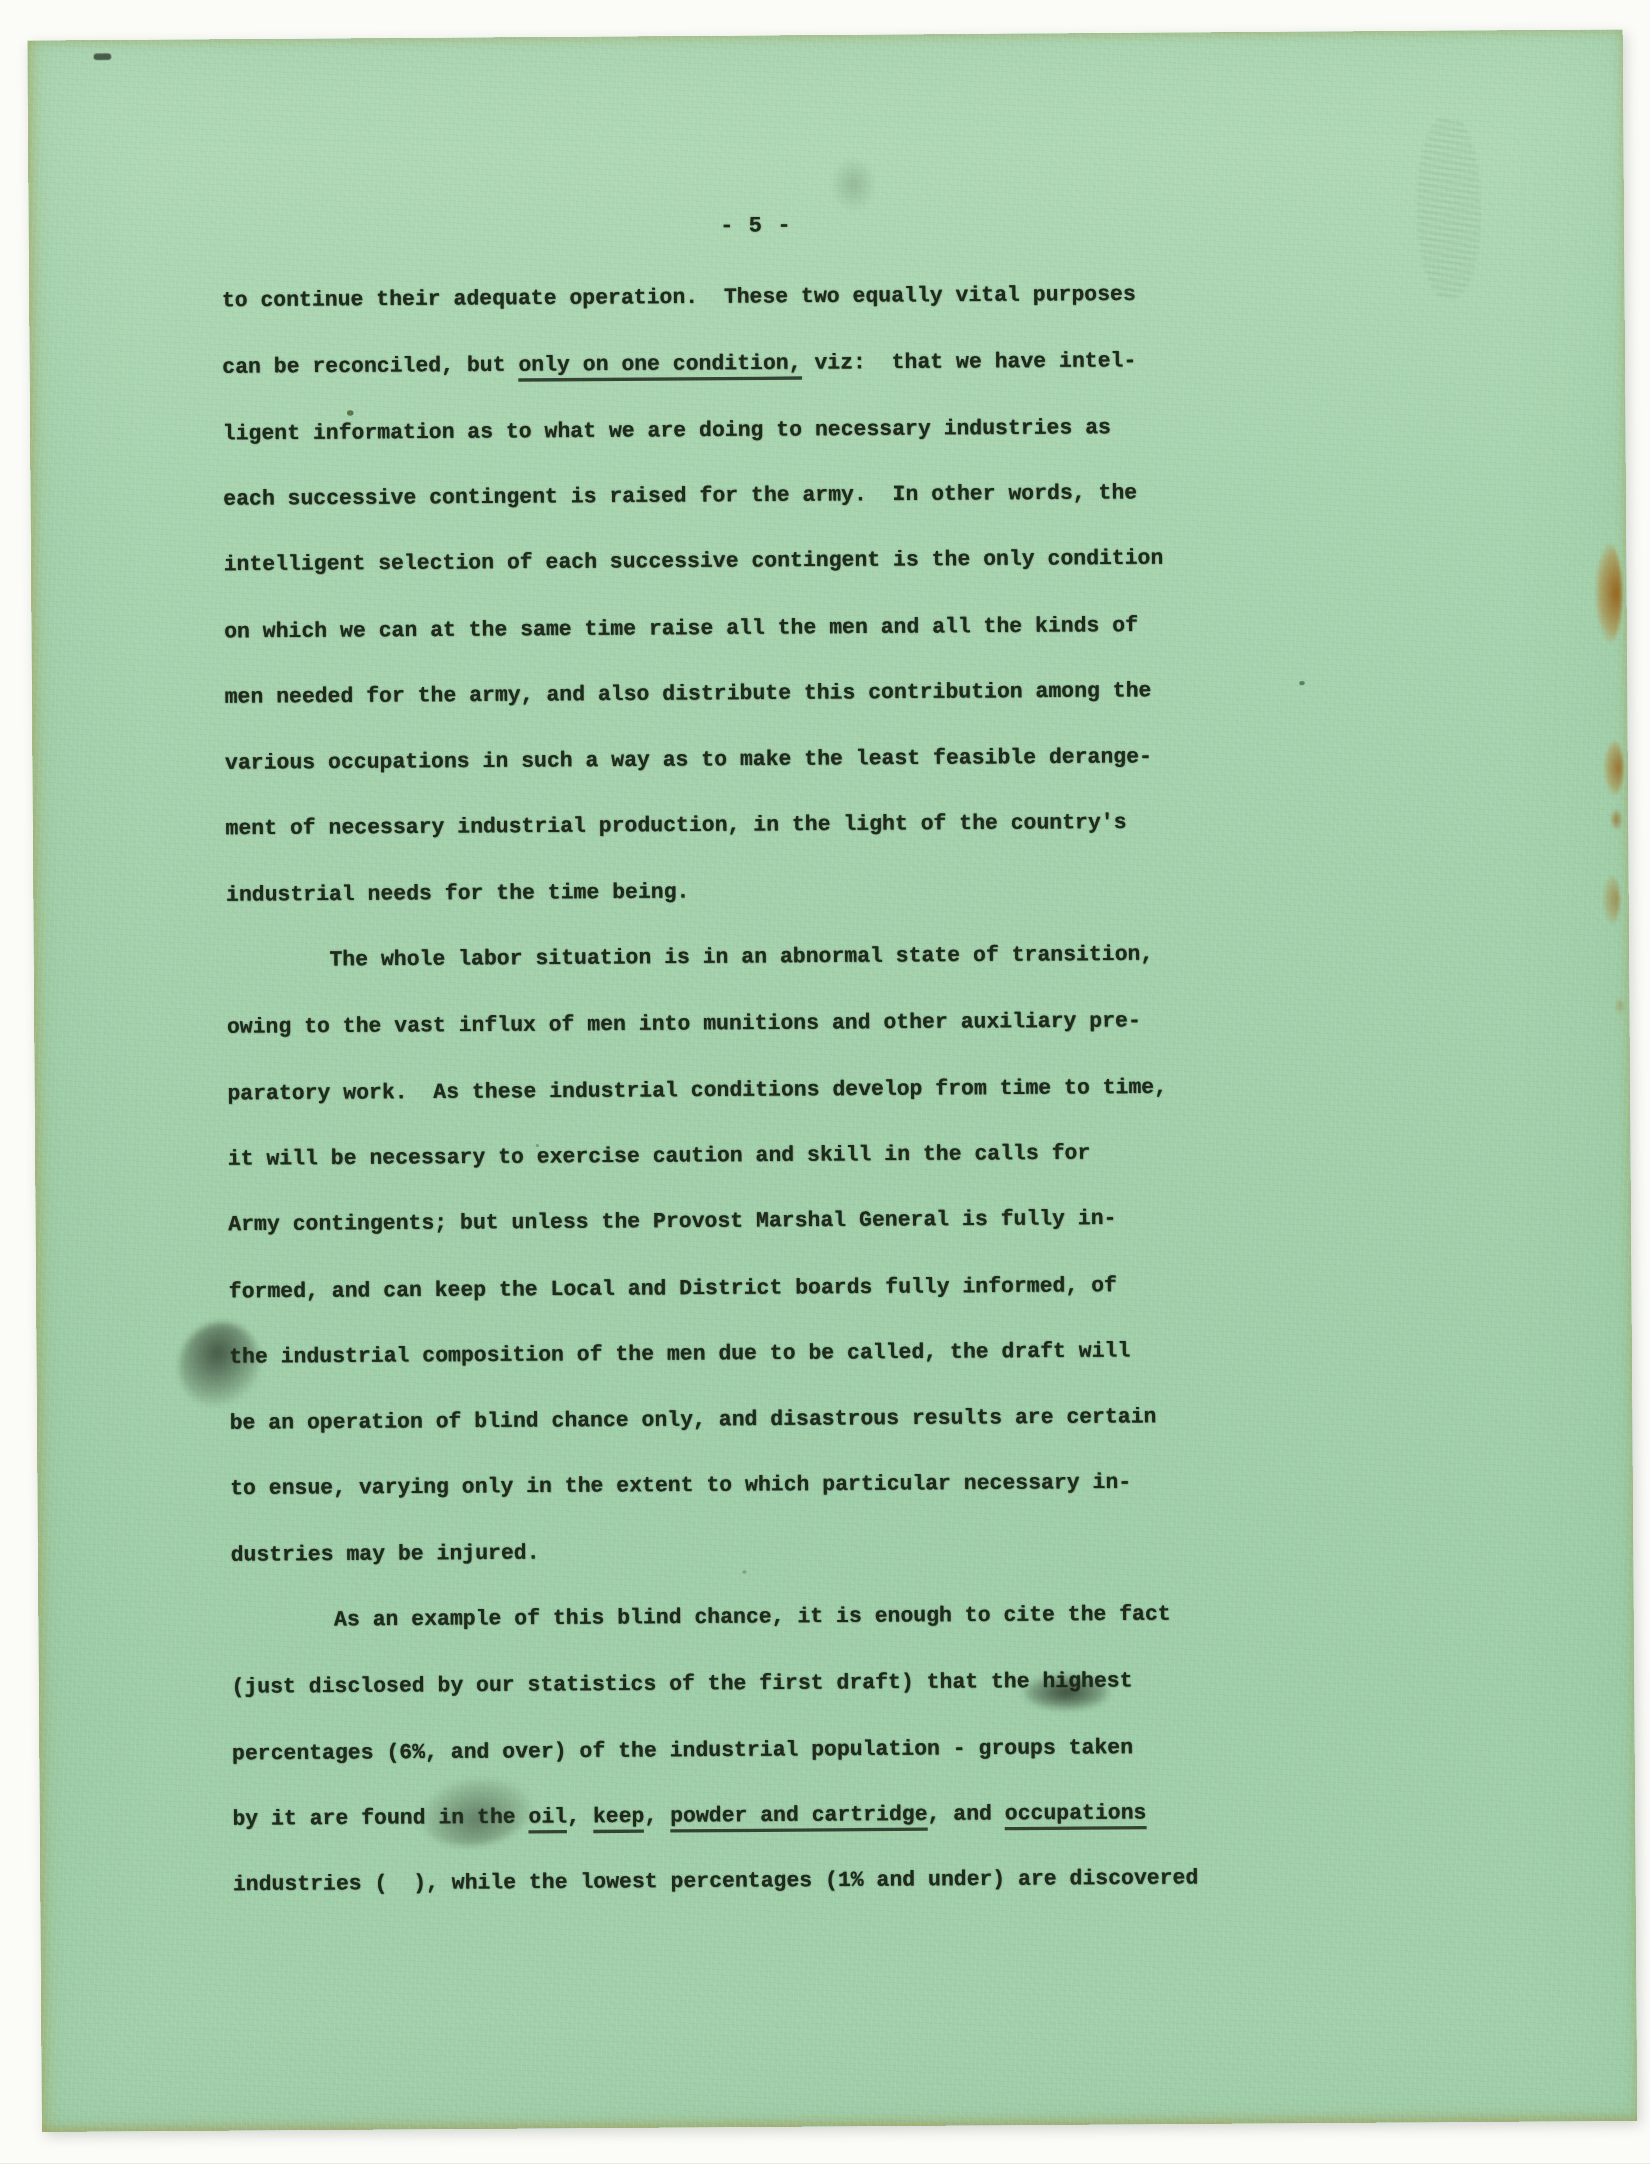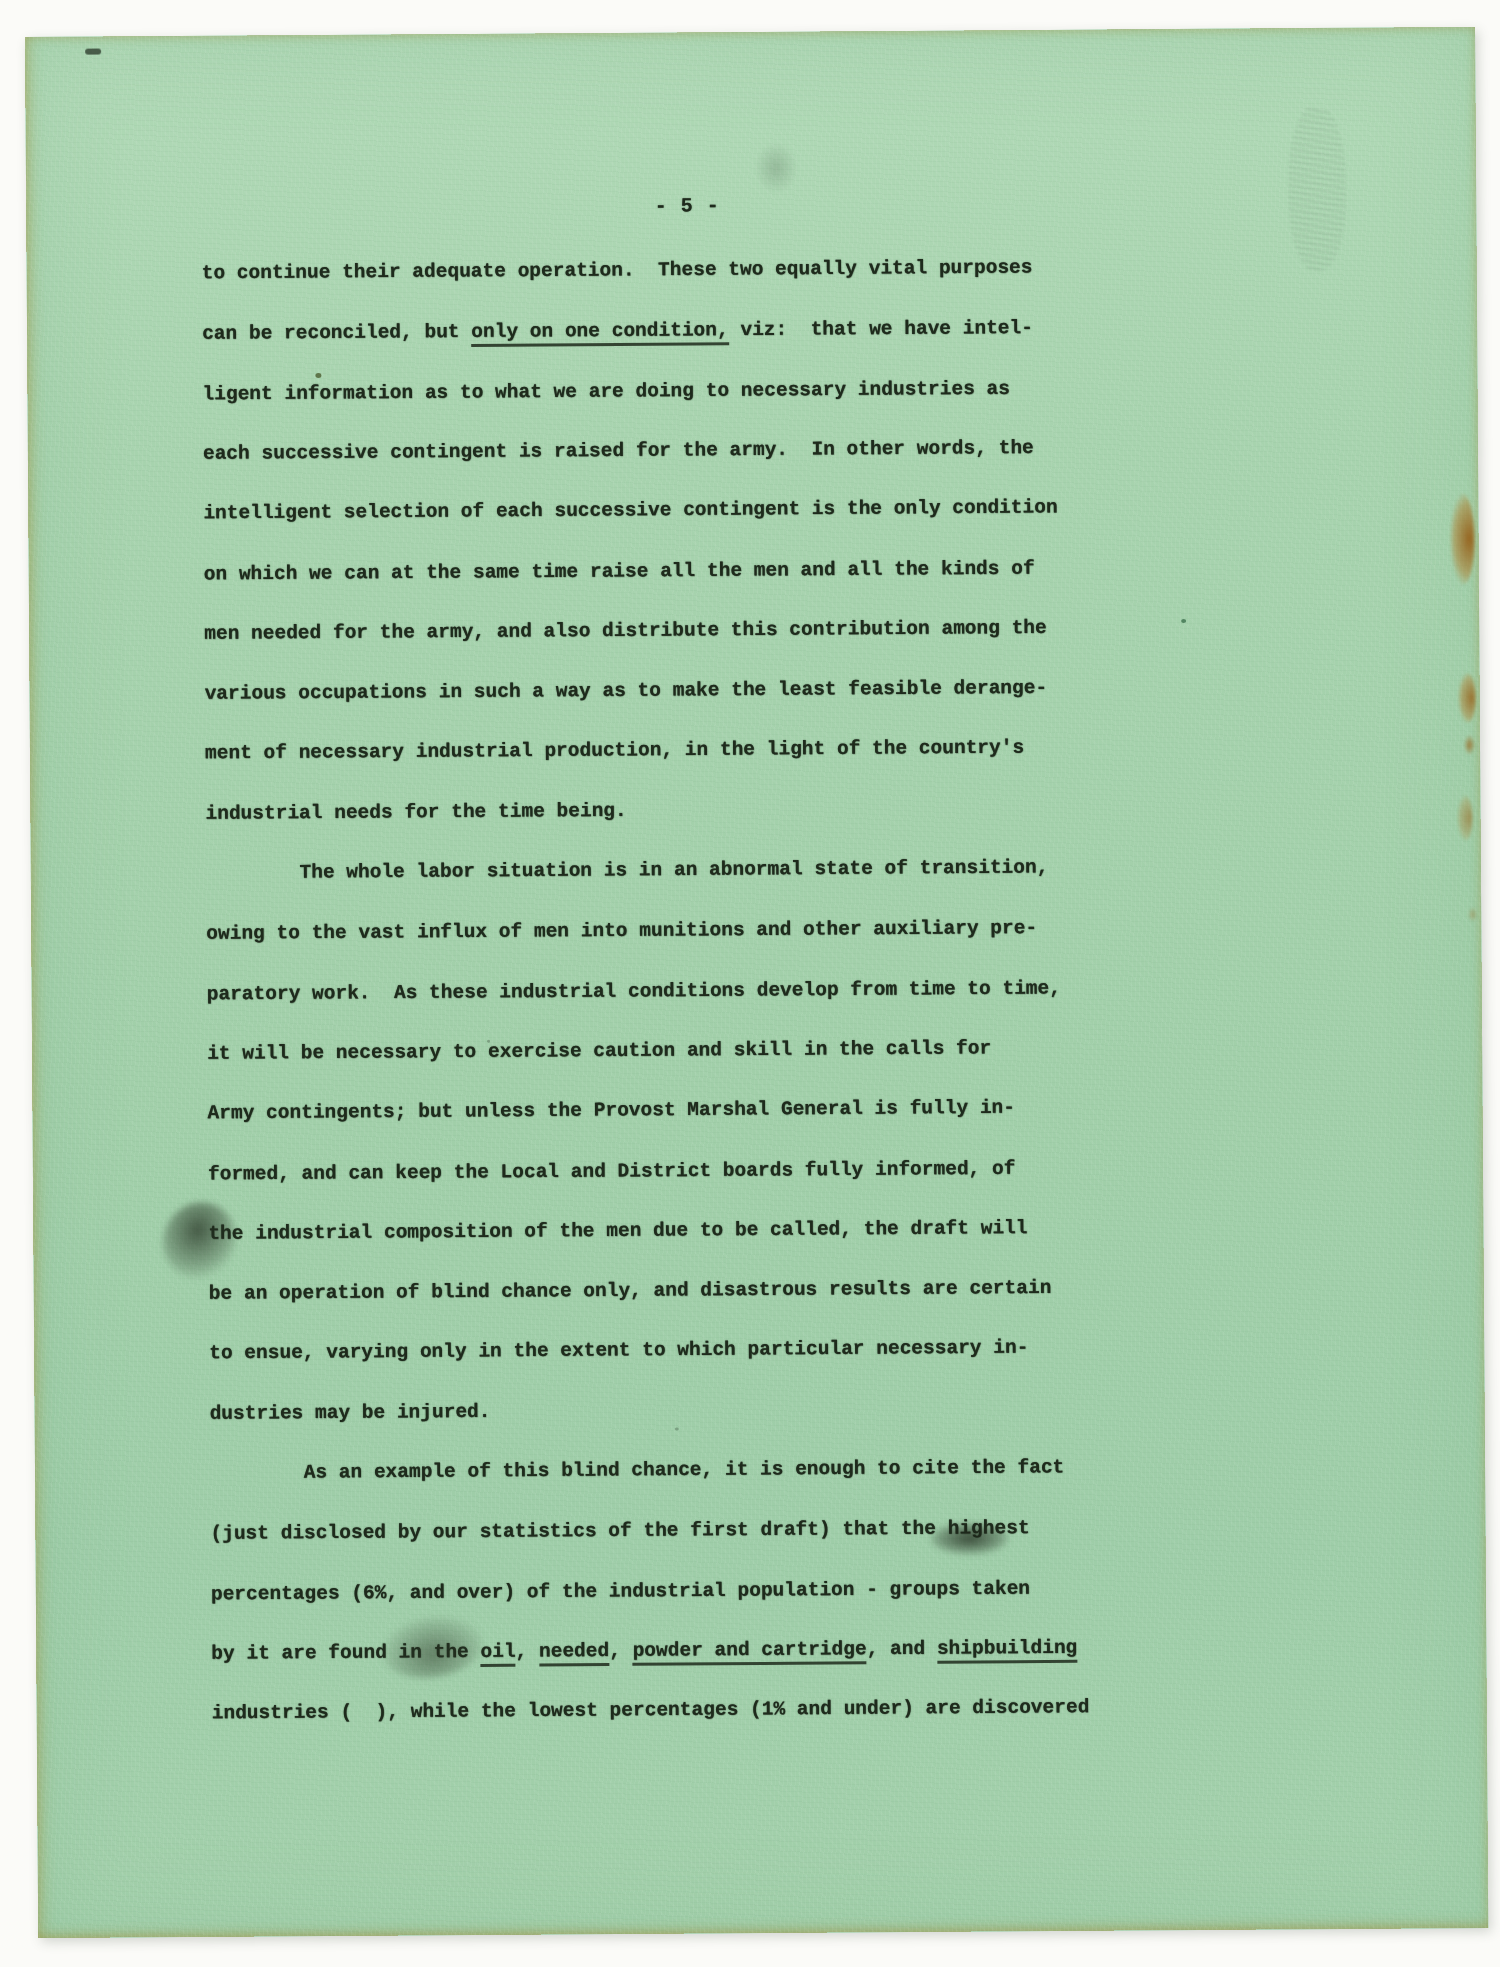--- a/index.html
+++ b/index.html
@@ -118,21 +118,21 @@
         <div class="line"><span>formed, and can keep the Local and District boards fully informed, of</span></div>
         <div class="line"><span>the industrial composition of the men due to be called, the draft will</span></div>
         <div class="line"><span>be an operation of blind chance only, and disastrous results are certain</span></div>
         <div class="line"><span>to ensue, varying only in the extent to which particular necessary in-</span></div>
         <div class="line"><span>dustries may be injured.</span></div>
       </div>
       <div>
         <div class="line"><span>        As an example of this blind chance, it is enough to cite the fact</span></div>
         <div class="line"><span>(just disclosed by our statistics of the first draft) that the highest</span></div>
         <div class="line"><span>percentages (6%, and over) of the industrial population - groups taken</span></div>
-        <div class="line"><span>by it are found in the </span><span class="u">oil</span><span>, </span><span class="u">needed</span><span>, </span><span class="u">powder and cartridge</span><span>, and </span><span class="u">shipbuilding</span></div>
+        <div class="line"><span>by it are found in the </span><span class="u">oil</span><span>, </span><span class="u">keep</span><span>, </span><span class="u">powder and cartridge</span><span>, and </span><span class="u">occupations</span></div>
         <div class="line"><span>industries (  ), while the lowest percentages (1% and under) are discovered</span></div>
       </div>
     </div>
 
   <div class="smudge sm1"></div>
   <div class="smudge sm2"></div>
   <div class="smudge sm3"></div>
   <div class="stain st1"></div>
   <div class="stain st2"></div>
   <div class="stain st3"></div>

